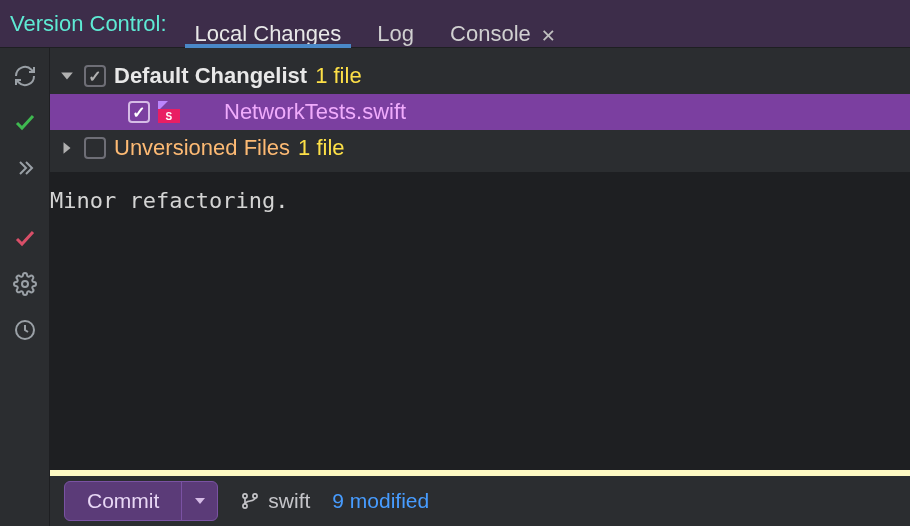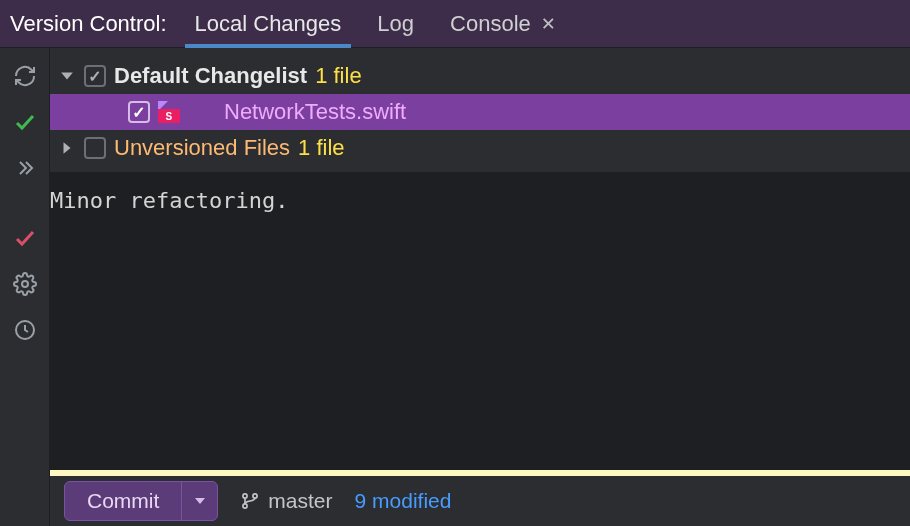--- a/index.html
+++ b/index.html
@@ -14,25 +14,25 @@
   .tabbar {
     height: 48px;
     background: #3d2d4a;
     border-bottom: 1px solid #1e1f22;
     display: flex;
     align-items: stretch;
     padding-left: 8px;
   }
   .tabbar-title {
     display: flex; align-items: center;
-    font-size: 22px; color: #ffffff;
+    font-size: 22px; color: #5eead4;
     padding: 0 10px 0 2px;
   }
   .tab {
-    display: flex; align-items: center;
+    display: flex; align-items: flex-end;
     padding: 0 18px;
     font-size: 22px;
     color: #d0d0d0;
     cursor: pointer;
     position: relative;
   }
   .tab.active {
     color: #e8e8e8;
   }
   .tab.active::after {
@@ -295,18 +295,18 @@
         </div>
       </div>
       <div class="branch">
         <svg viewBox="0 0 24 24" width="20" height="20" fill="none" stroke="currentColor" stroke-width="2">
           <circle cx="6" cy="6" r="2.5"></circle>
             <circle cx="6" cy="18" r="2.5"></circle>
             <circle cx="18" cy="6" r="2.5"></circle>
           <path d="M6 8.5v7"></path>
             <path d="M18 8.5c0 5-12 2-12 7"></path>
         </svg>
-        <span>master</span>
+        <span>swift</span>
       </div>
       <div class="modified">9 modified</div>
     </div>
   </div>
 </div>
 
 </body></html>

